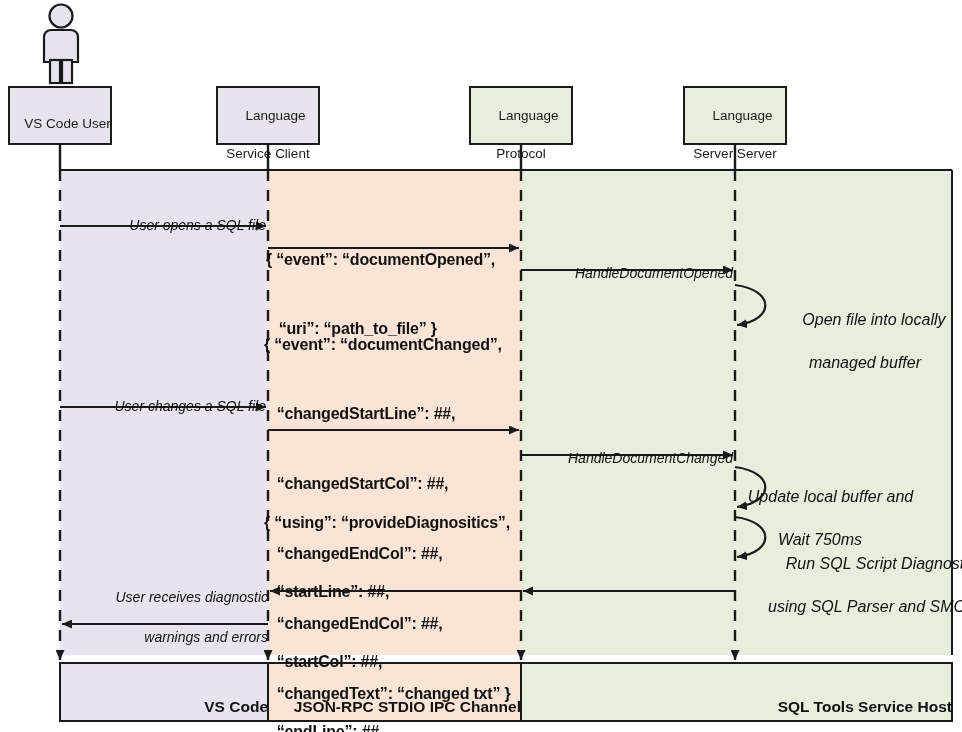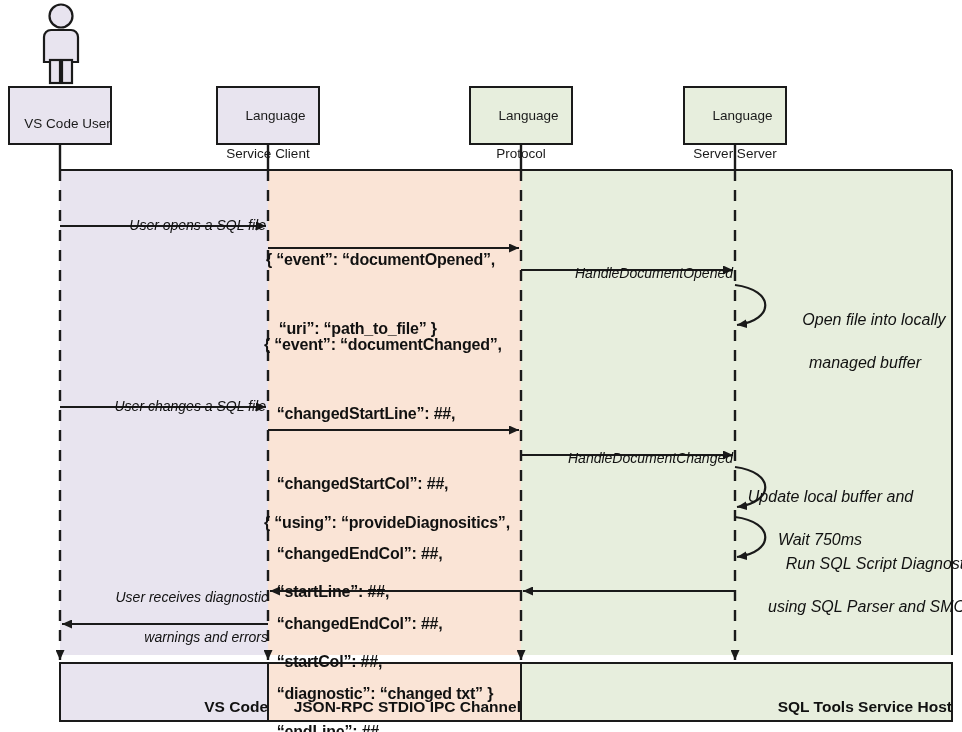--- a/index.html
+++ b/index.html
@@ -198,21 +198,21 @@
     <div>{ “event”: “documentOpened”,</div>
     <div>   “uri”: “path_to_file” }</div>
   </div>
 
   <div class="lbl json-text" style="left:264px; top:286px;">
     <div>{ “event”: “documentChanged”,</div>
     <div>   “changedStartLine”: ##,</div>
     <div>   “changedStartCol”: ##,</div>
     <div>   “changedEndCol”: ##,</div>
     <div>   “changedEndCol”: ##,</div>
-    <div>   “diagnostic”: “changed txt” }</div>
+    <div>   “changedText”: “changed txt” }</div>
   </div>
 
   <div class="lbl json-text" style="left:264px; top:464px;">
     <div>{ “using”: “provideDiagnositics”,</div>
     <div>   “startLine”: ##,</div>
     <div>   “startCol”: ##,</div>
     <div>   “endLine”: ##,</div>
     
     
   </div>

